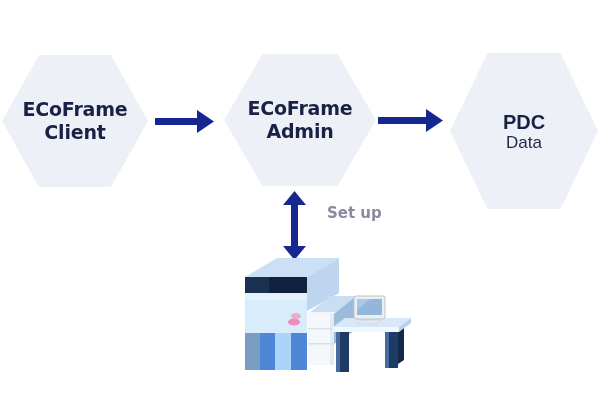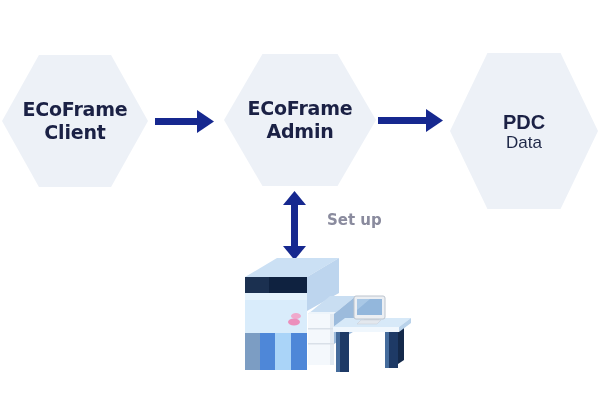--- a/index.html
+++ b/index.html
@@ -25,21 +25,21 @@
   .hex-title-sm{font-weight:bold;font-size:20px;line-height:22px;font-family:"Liberation Sans",sans-serif;}
   .hex-sub{font-family:"Liberation Sans",sans-serif;font-weight:normal;font-size:17px;line-height:19px;color:#1e2747;}
 
   
   .connectors{position:absolute;left:0;top:0;pointer-events:none;}
 
   
   .annotation{
     position:absolute;left:327px;top:204px;
     font-weight:bold;font-size:15px;line-height:19px;
-    color:#8a8b9e;white-space:nowrap;margin-top:7px;
+    color:#8a8b9e;white-space:nowrap;
   }
 
   
   .illustration{position:absolute;left:230px;top:250px;width:250px;height:150px;}
 </style>
 </head>
 <body>
 
 <div class="stage">
 

